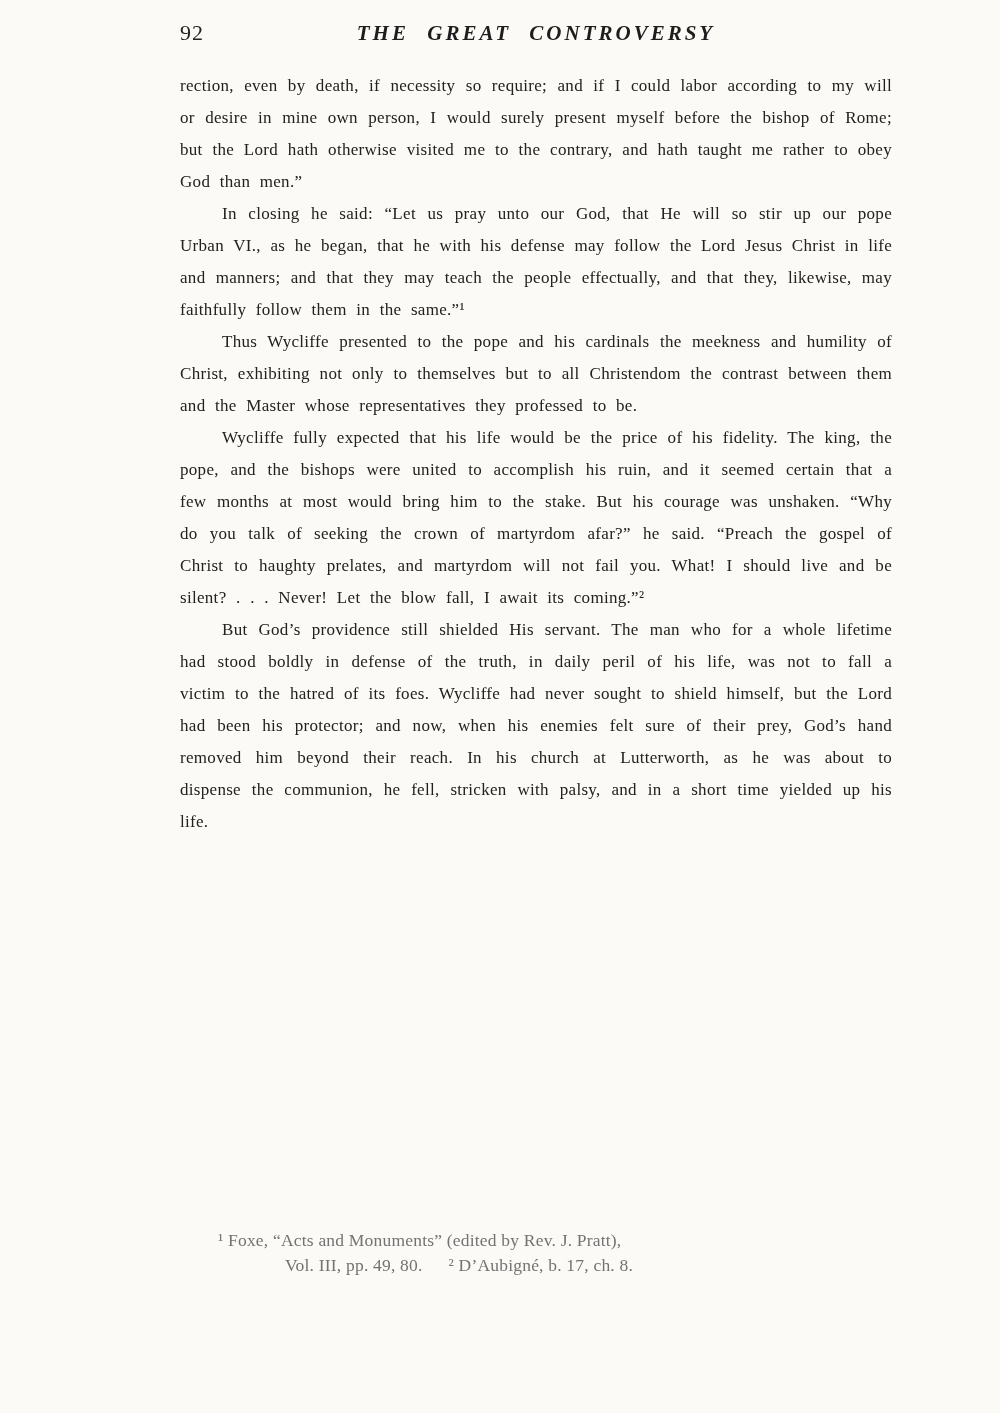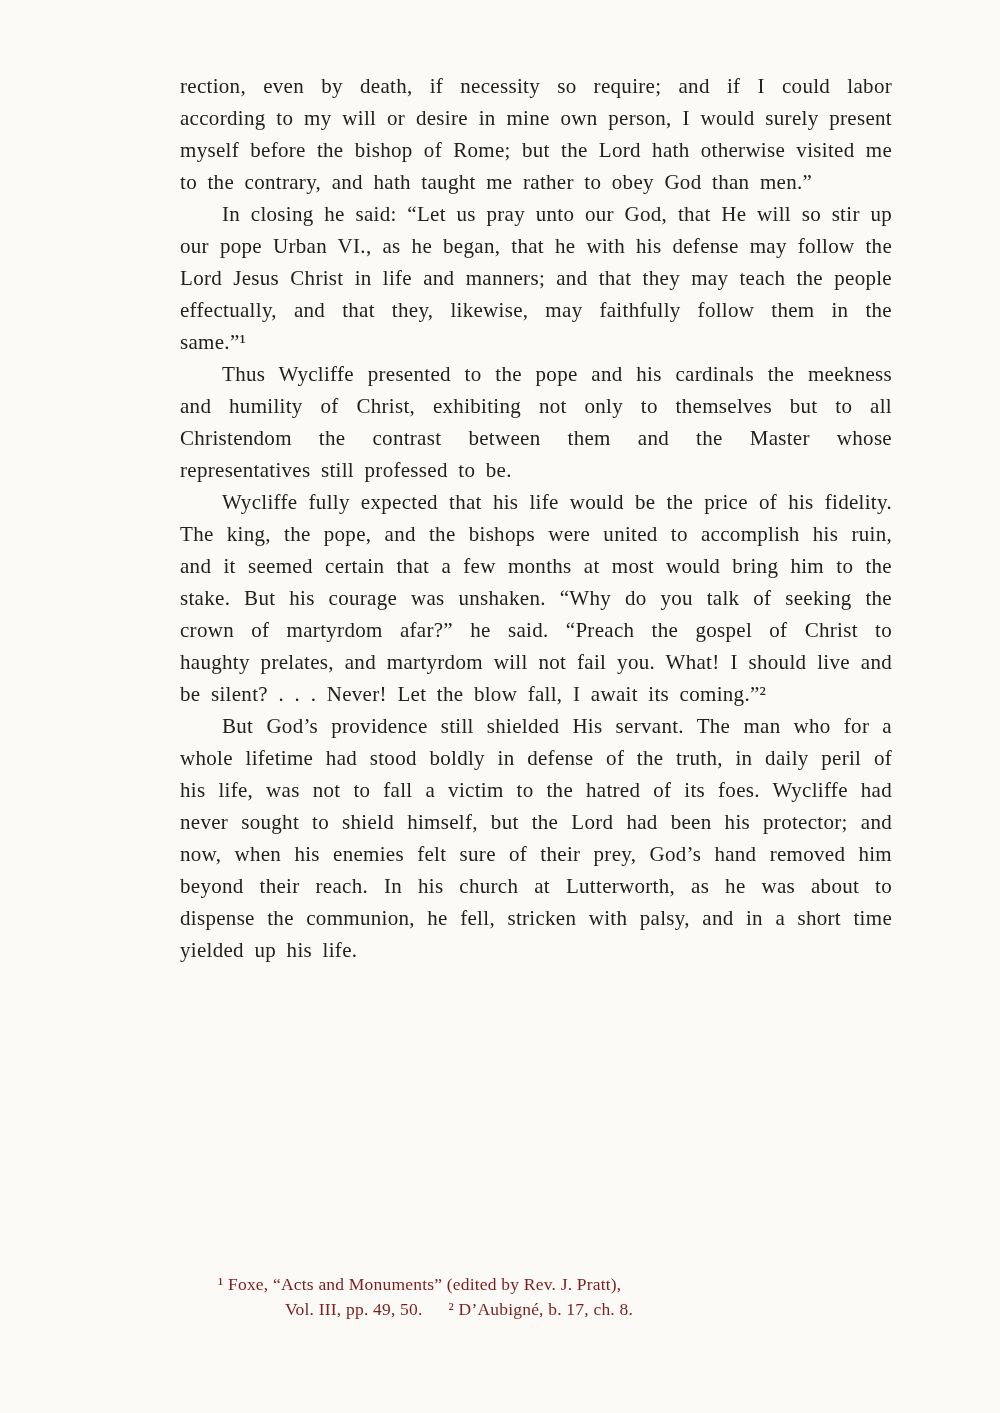--- a/index.html
+++ b/index.html
@@ -53,75 +53,79 @@
     word-spacing: 10px;
     color: #1d1d1d;
   }
 
   
   .body-text {
     position: absolute;
     top: 70px;
     left: 180px;
     width: 712px;
-    font-size: 21px;
+    font-size: 17px;
     line-height: 32px;
     text-align: justify;
     letter-spacing: 0.3px;
     word-spacing: 5px;
     color: #222120;
   }
 
   .body-text p {
     text-indent: 42px;
   }
 
   .body-text p.no-indent {
     text-indent: 0;
   }
 
   
   .footnotes {
     position: absolute;
-    top: 1272px;
+    top: 1228px;
     left: 180px;
     width: 712px;
     font-size: 17.5px;
     line-height: 25px;
     letter-spacing: 0.2px;
-    color: #7f1d1d;
+    color: #737373;
   }
 
   .fn-line1 {
     padding-left: 38px;
   }
 
   .fn-line2 {
     padding-left: 105px;
     white-space: nowrap;
   }
 
   .fn-note2 {
     margin-left: 26px;
   }
 </style>
 </head>
 <body>
 
 <div class="page">
 
+  <header class="page-header">
+    <span class="page-number">92</span>
+    <span class="running-title">THE GREAT CONTROVERSY</span>
+  </header>
 
   <main class="body-text">
     <p class="para no-indent">rection, even by death, if necessity so require; and if I could labor according to my will or desire in mine own person, I would surely present myself before the bishop of Rome; but the Lord hath otherwise visited me to the contrary, and hath taught me rather to obey God than men.”</p>
     <p class="para">In closing he said: “Let us pray unto our God, that He will so stir up our pope Urban VI., as he began, that he with his defense may follow the Lord Jesus Christ in life and manners; and that they may teach the people effectually, and that they, likewise, may faithfully follow them in the same.”¹</p>
-    <p class="para">Thus Wycliffe presented to the pope and his cardinals the meekness and humility of Christ, exhibiting not only to themselves but to all Christendom the contrast between them and the Master whose representatives still professed to be.</p>
+    <p class="para">Thus Wycliffe presented to the pope and his cardinals the meekness and humility of Christ, exhibiting not only to themselves but to all Christendom the contrast between them and the Master whose representatives they professed to be.</p>
     <p class="para">Wycliffe fully expected that his life would be the price of his fidelity. The king, the pope, and the bishops were united to accomplish his ruin, and it seemed certain that a few months at most would bring him to the stake. But his courage was unshaken. “Why do you talk of seeking the crown of martyrdom afar?” he said. “Preach the gospel of Christ to haughty prelates, and martyrdom will not fail you. What! I should live and be silent? . . . Never! Let the blow fall, I await its coming.”²</p>
     <p class="para">But God’s providence still shielded His servant. The man who for a whole lifetime had stood boldly in defense of the truth, in daily peril of his life, was not to fall a victim to the hatred of its foes. Wycliffe had never sought to shield himself, but the Lord had been his protector; and now, when his enemies felt sure of their prey, God’s hand removed him beyond their reach. In his church at Lutterworth, as he was about to dispense the communion, he fell, stricken with palsy, and in a short time yielded up his life.</p>
   </main>
 
   <footer class="footnotes">
     <div class="fn-line1">¹ Foxe, “Acts and Monuments” (edited by Rev. J. Pratt),</div>
     <div class="fn-line2">
-      <span class="fn-vol">Vol. III, pp. 49, 50.</span><span class="fn-note2">² D’Aubigné, b. 17, ch. 8.</span>
+      <span class="fn-vol">Vol. III, pp. 49, 80.</span><span class="fn-note2">² D’Aubigné, b. 17, ch. 8.</span>
     </div>
   </footer>
 
 </div>
 
 </body></html>

